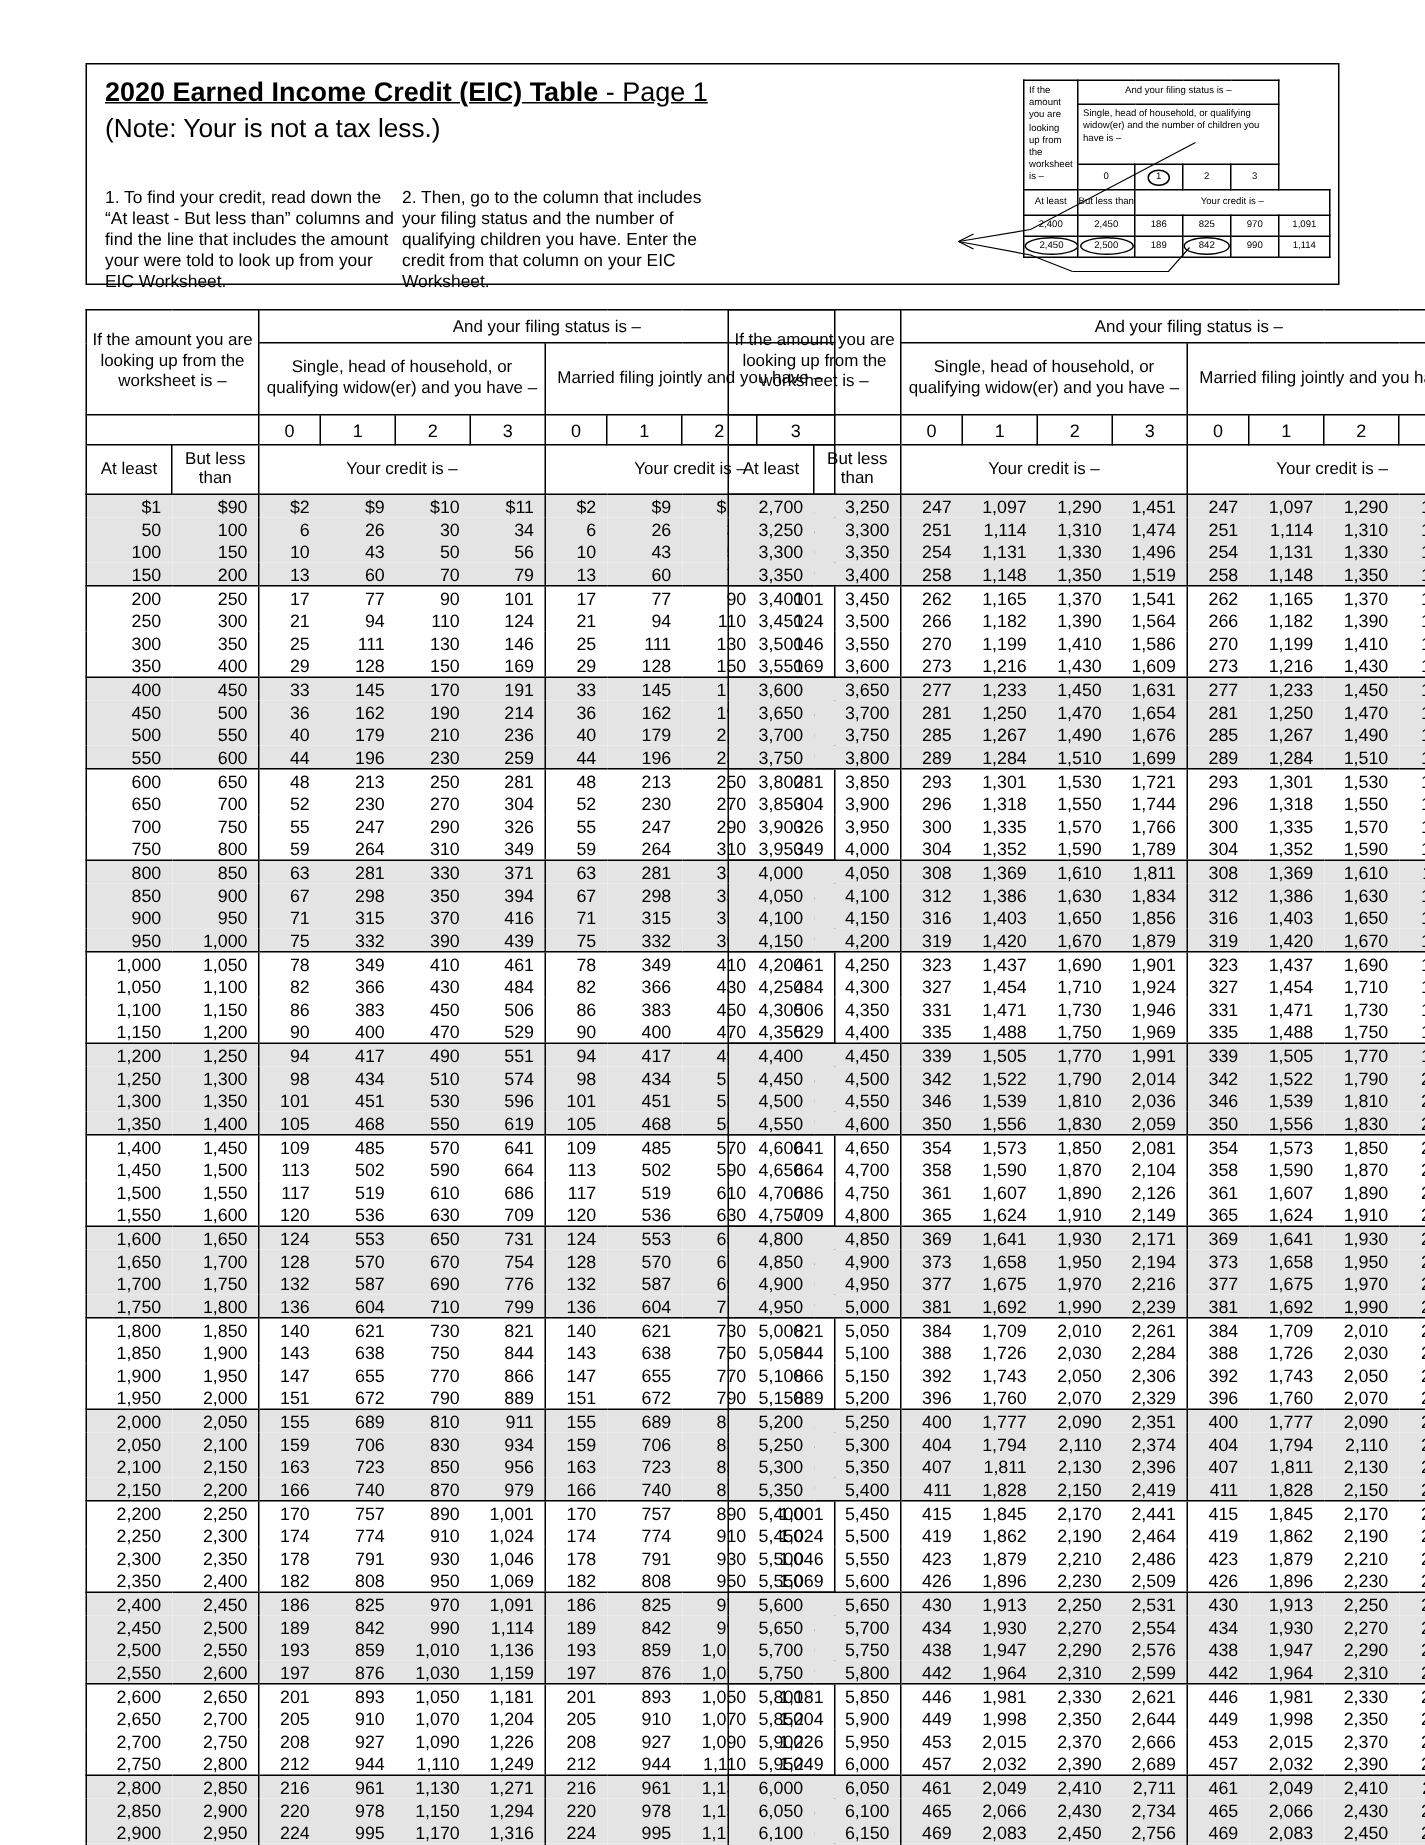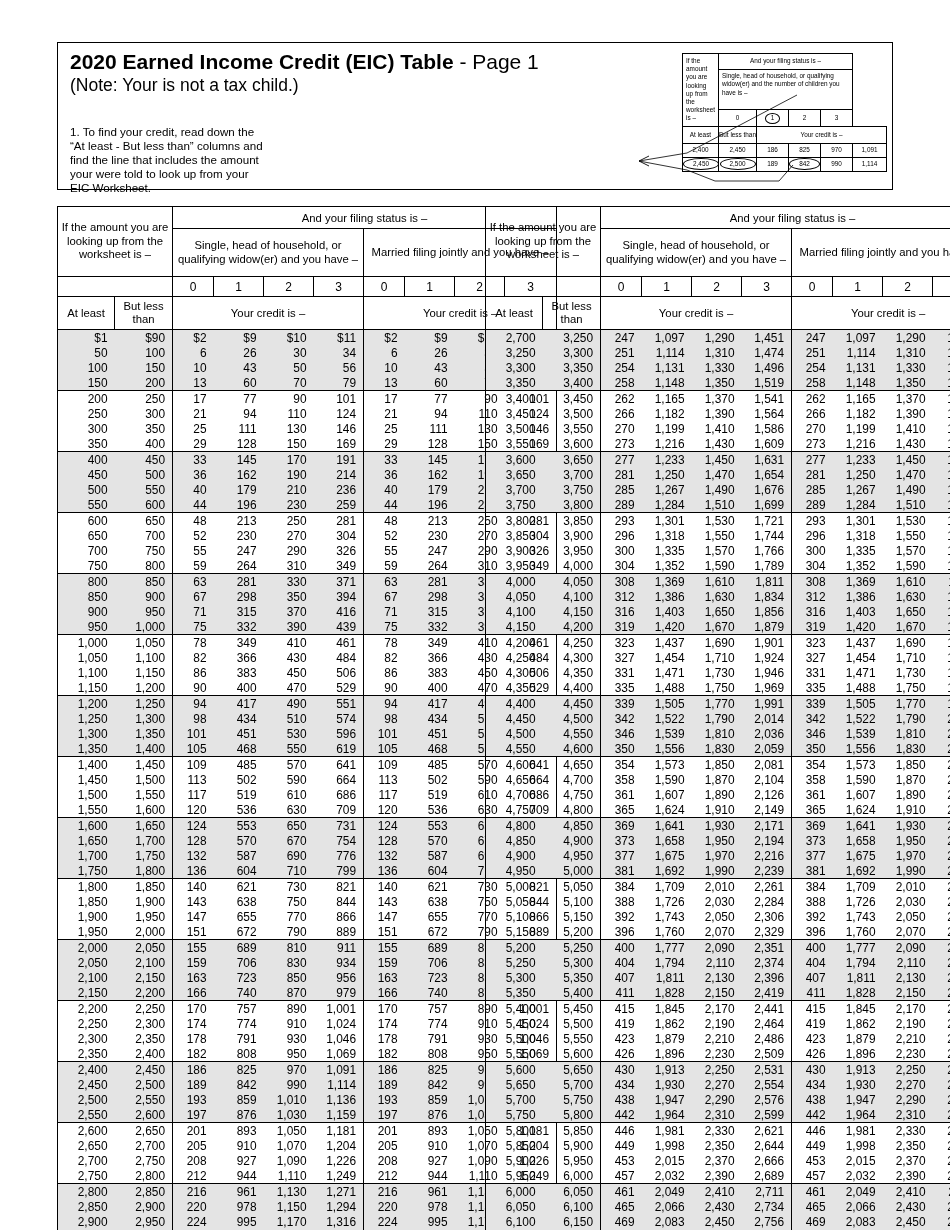--- a/index.html
+++ b/index.html
@@ -31,23 +31,24 @@
     border: 1.6px solid #000;
     box-sizing: border-box;
   }
   .title-block {
     position: absolute;
     left: 12px;
     top: 6px;
     width: 600px;
   }
   .title-line1 {
-    font-size: 21px;
+    font-size: 18px;
     line-height: 25px;
     white-space: nowrap;
+    text-decoration: underline;
   }
   .title-line1 .bold { font-weight: bold; }
   .title-line2 {
     font-size: 17.5px;
     line-height: 23px;
     white-space: nowrap;
   }
   .title-line2 .bold { font-weight: normal; }
 
   .instructions {
@@ -187,26 +188,27 @@
 
 <div class="page">
 
   <div class="header-box">
 
     <div class="title-block">
       <div class="title-line1">
         <span class="bold">2020 Earned Income Credit (EIC) Table</span><span> - </span><span>Page 1</span>
       </div>
       <div class="title-line2">
-        <span>(</span><span class="bold">Note:</span><span> Your is </span><span class="bold">not</span><span> a tax child.)</span>
+        <span>(</span><span class="bold">Note:</span><span> Your is </span><span class="bold">not</span><span> a tax less.)</span>
       </div>
     </div>
 
     <div class="instructions">
       <div class="instr-col c1">1. To find your credit, read down the “At least - But less than” columns and find the line that includes the amount your were told to look up from your EIC Worksheet.</div>
+      <div class="instr-col c2">2. Then, go to the column that includes your filing status and the number of qualifying children you have. Enter the credit from that column on your EIC Worksheet.</div>
     </div>
 
     <div class="example-wrap">
       <table class="mini">
         <colgroup>
           <col style="width:36px">
             <col style="width:38px">
           <col style="width:32px">
             <col style="width:32px">
             <col style="width:32px">

